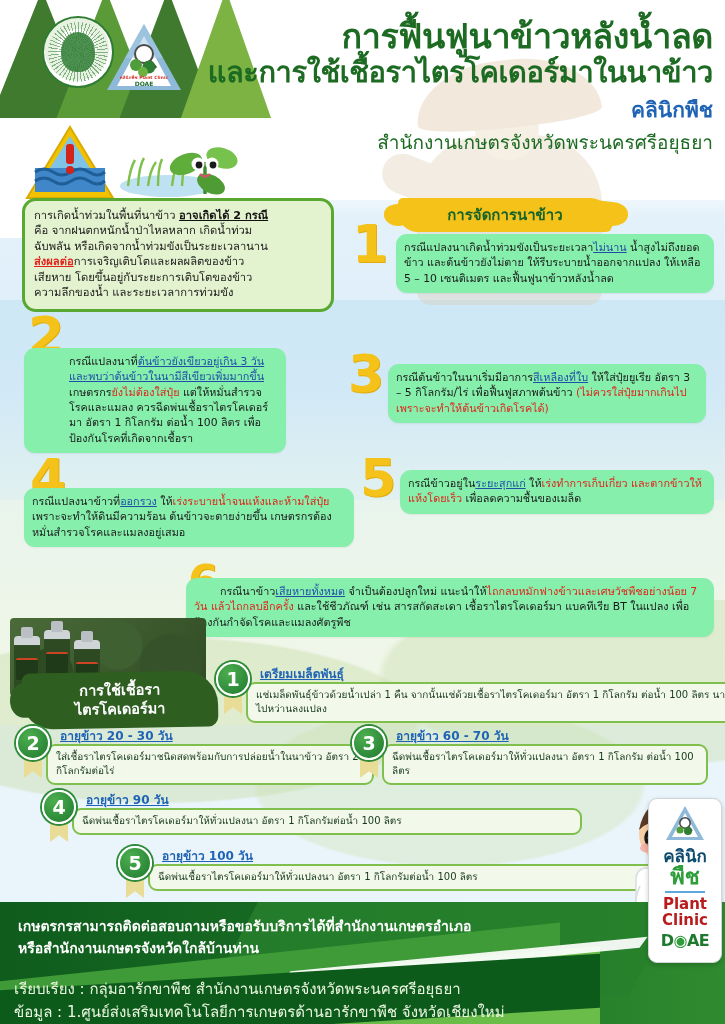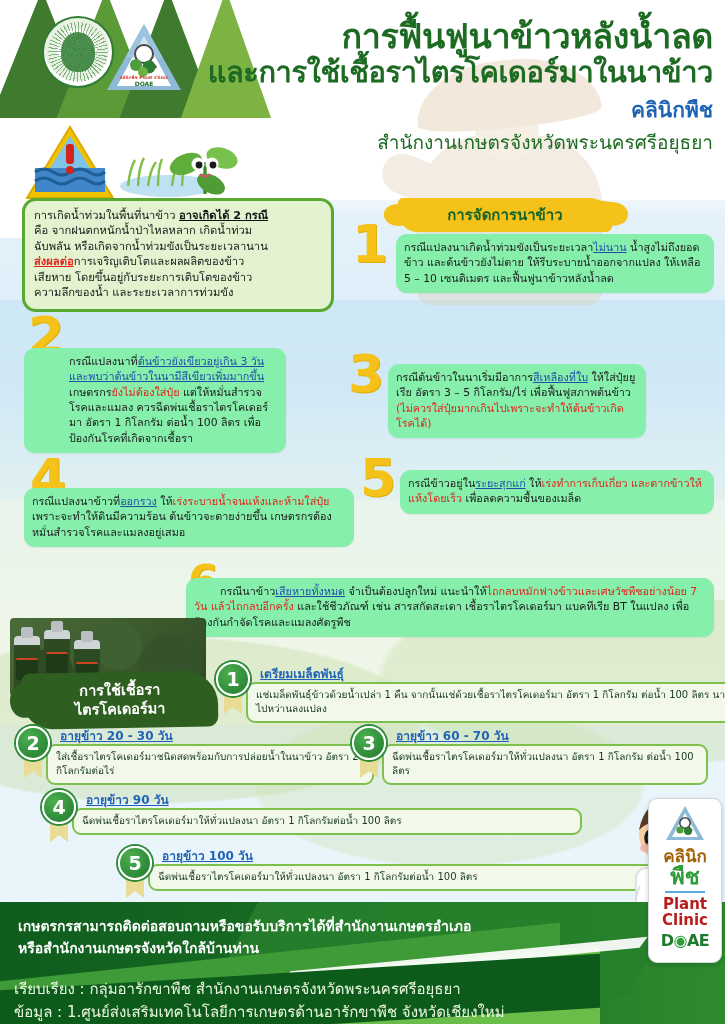--- a/index.html
+++ b/index.html
@@ -134,21 +134,21 @@
   }
   .big-num {
     position:absolute; font-size:52px; font-weight:bold; color:#f5c21a;
     line-height:1; font-family:"DejaVu Sans","Liberation Sans",sans-serif;
     text-shadow: 1px 1px 0 #e0ad0c;
   }
   .s1 { left:396px; top:234px; width:318px; }
   .n1 { left:352px; top:218px; }
   .s2 { left:24px;  top:348px; width:262px;padding-left:45px; }
   .n2 { left:28px;  top:310px; }
-  .s3 { left:388px; top:364px; width:258px; }
+  .s3 { left:388px; top:364px; width:318px; }
   .n3 { left:348px; top:348px; }
   .s4 { left:24px;  top:488px; width:330px; }
   .n4 { left:30px;  top:452px; }
   .s5 { left:400px; top:470px; width:314px; }
   .n5 { left:360px; top:452px; }
   .s6 { left:186px; top:578px; width:528px; }
   .n6 { left:188px; top:560px; font-size:44px; }
 
   
   .tricho-photo {
@@ -222,21 +222,21 @@
   .gstep5 .gs-body  { left:30px; top:18px; width:510px; }
 
   
   .doctor { position:absolute; left:622px; top:790px; width:104px; height:185px; }
   .clinic-card {
     position:absolute; left:648px; top:798px; width:74px; height:165px;
     background:#ffffff; border:1px solid #cfd6d9; border-radius:9px;
     box-shadow:0 2px 5px rgba(0,0,0,.18); text-align:center; padding-top:5px; z-index:6;
   }
   .cc-tri { margin:0 auto 2px auto; width:42px; height:38px; }
-  .cc-th1 { font-size:17px; font-weight:bold; color:#a16207; line-height:1; }
+  .cc-th1 { font-size:17px; font-weight:bold; color:#0c4a6e; line-height:1; }
   .cc-th2 { font-size:22px; font-weight:bold; color:#2e9e3a; line-height:1.05; }
   .cc-div { width:40px; height:2px; background:#5ba8dd; margin:3px auto; }
   .cc-en1, .cc-en2 { font-size:15px; font-weight:bold; color:#b91c1c; line-height:1.08; }
   .cc-doae { font-size:16px; font-weight:bold; color:#1f7a2e; margin-top:3px; letter-spacing:-0.5px; }
   .cc-doae i { color:#2e9e3a; font-style:normal; }
 
   
   .footer-green {
     position:absolute; left:0; top:902px; width:725px; height:122px;
     background:linear-gradient(90deg,#0f5c1d 0%, #186d24 48%, #2f8b2f 100%);

